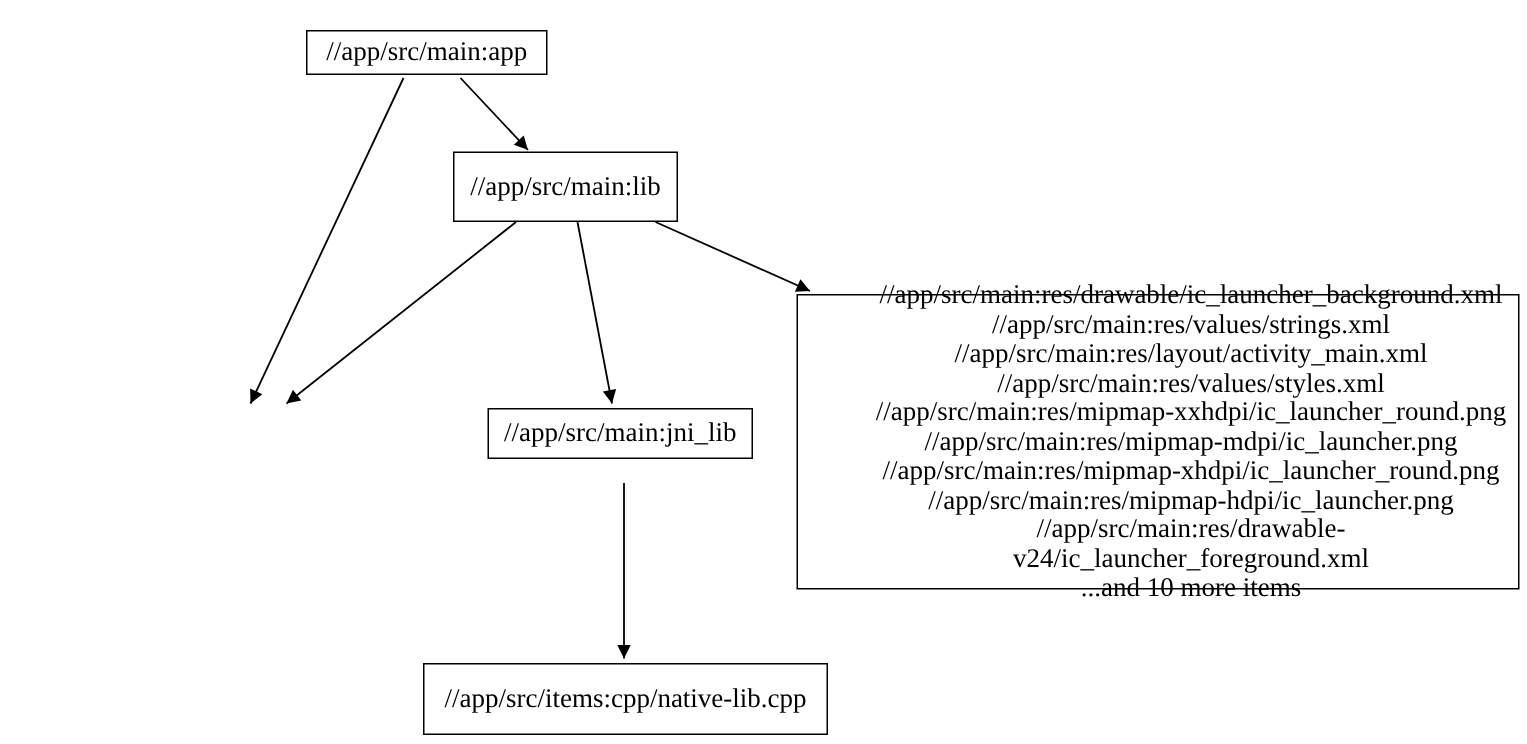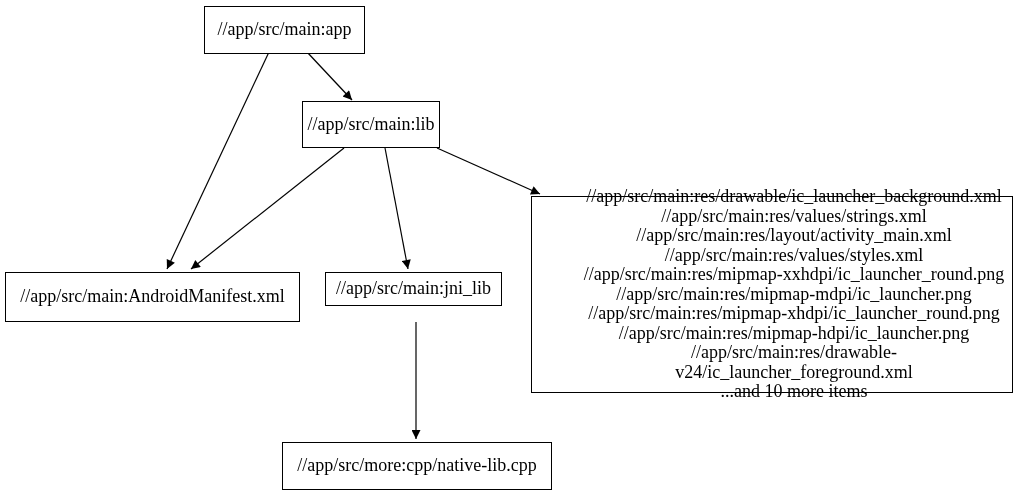--- a/index.html
+++ b/index.html
@@ -53,34 +53,33 @@
       </marker>
     </defs>
     <line x1="269" y1="52" x2="167" y2="269" marker-end="url(#arrow)"></line>
     <line x1="307" y1="52" x2="352" y2="100" marker-end="url(#arrow)"></line>
     <line x1="344" y1="148" x2="191" y2="269" marker-end="url(#arrow)"></line>
     <line x1="385" y1="148" x2="408" y2="269" marker-end="url(#arrow)"></line>
     <line x1="437" y1="148" x2="540" y2="194" marker-end="url(#arrow)"></line>
     <line x1="416" y1="322" x2="416" y2="439" marker-end="url(#arrow)"></line>
   </svg>
 
-  <div class="node" style="left:204px; top:6px;  width:161px; height:48px;text-align:center;">//app/src/main:app</div>
+  <div class="node" style="left:204px; top:20px;  width:161px; height:30px;text-align:center;">//app/src/main:app</div>
 
-  <div class="node" style="left:302px; top:101px; width:138px; height:47px;">//app/src/main:lib</div>
+  <div class="node" style="left:302px; top:101px; width:150px; height:47px;">//app/src/main:lib</div>
 
-  <div class="node" style="left:5px; top:272px; width:295px; height:50px;">//app/src/main:AndroidManifest.xml</div>
 
   <div class="node" style="left:325px; top:272px; width:177px; height:34px;">//app/src/main:jni_lib</div>
 
   <div class="node" style="left:531px; top:196px; width:482px; height:197px;padding-left:44px;">//app/src/main:res/drawable/ic_launcher_background.xml
 //app/src/main:res/values/strings.xml
 //app/src/main:res/layout/activity_main.xml
 //app/src/main:res/values/styles.xml
 //app/src/main:res/mipmap-xxhdpi/ic_launcher_round.png
 //app/src/main:res/mipmap-mdpi/ic_launcher.png
 //app/src/main:res/mipmap-xhdpi/ic_launcher_round.png
 //app/src/main:res/mipmap-hdpi/ic_launcher.png
 //app/src/main:res/drawable-v24/ic_launcher_foreground.xml
 ...and 10 more items</div>
 
-  <div class="node" style="left:282px; top:442px; width:270px; height:48px;">//app/src/more:cpp/native-lib.cpp</div>
+  <div class="node" style="left:282px; top:442px; width:270px; height:48px;">//app/src/items:cpp/native-lib.cpp</div>
 
 </div>
 
 </body></html>

